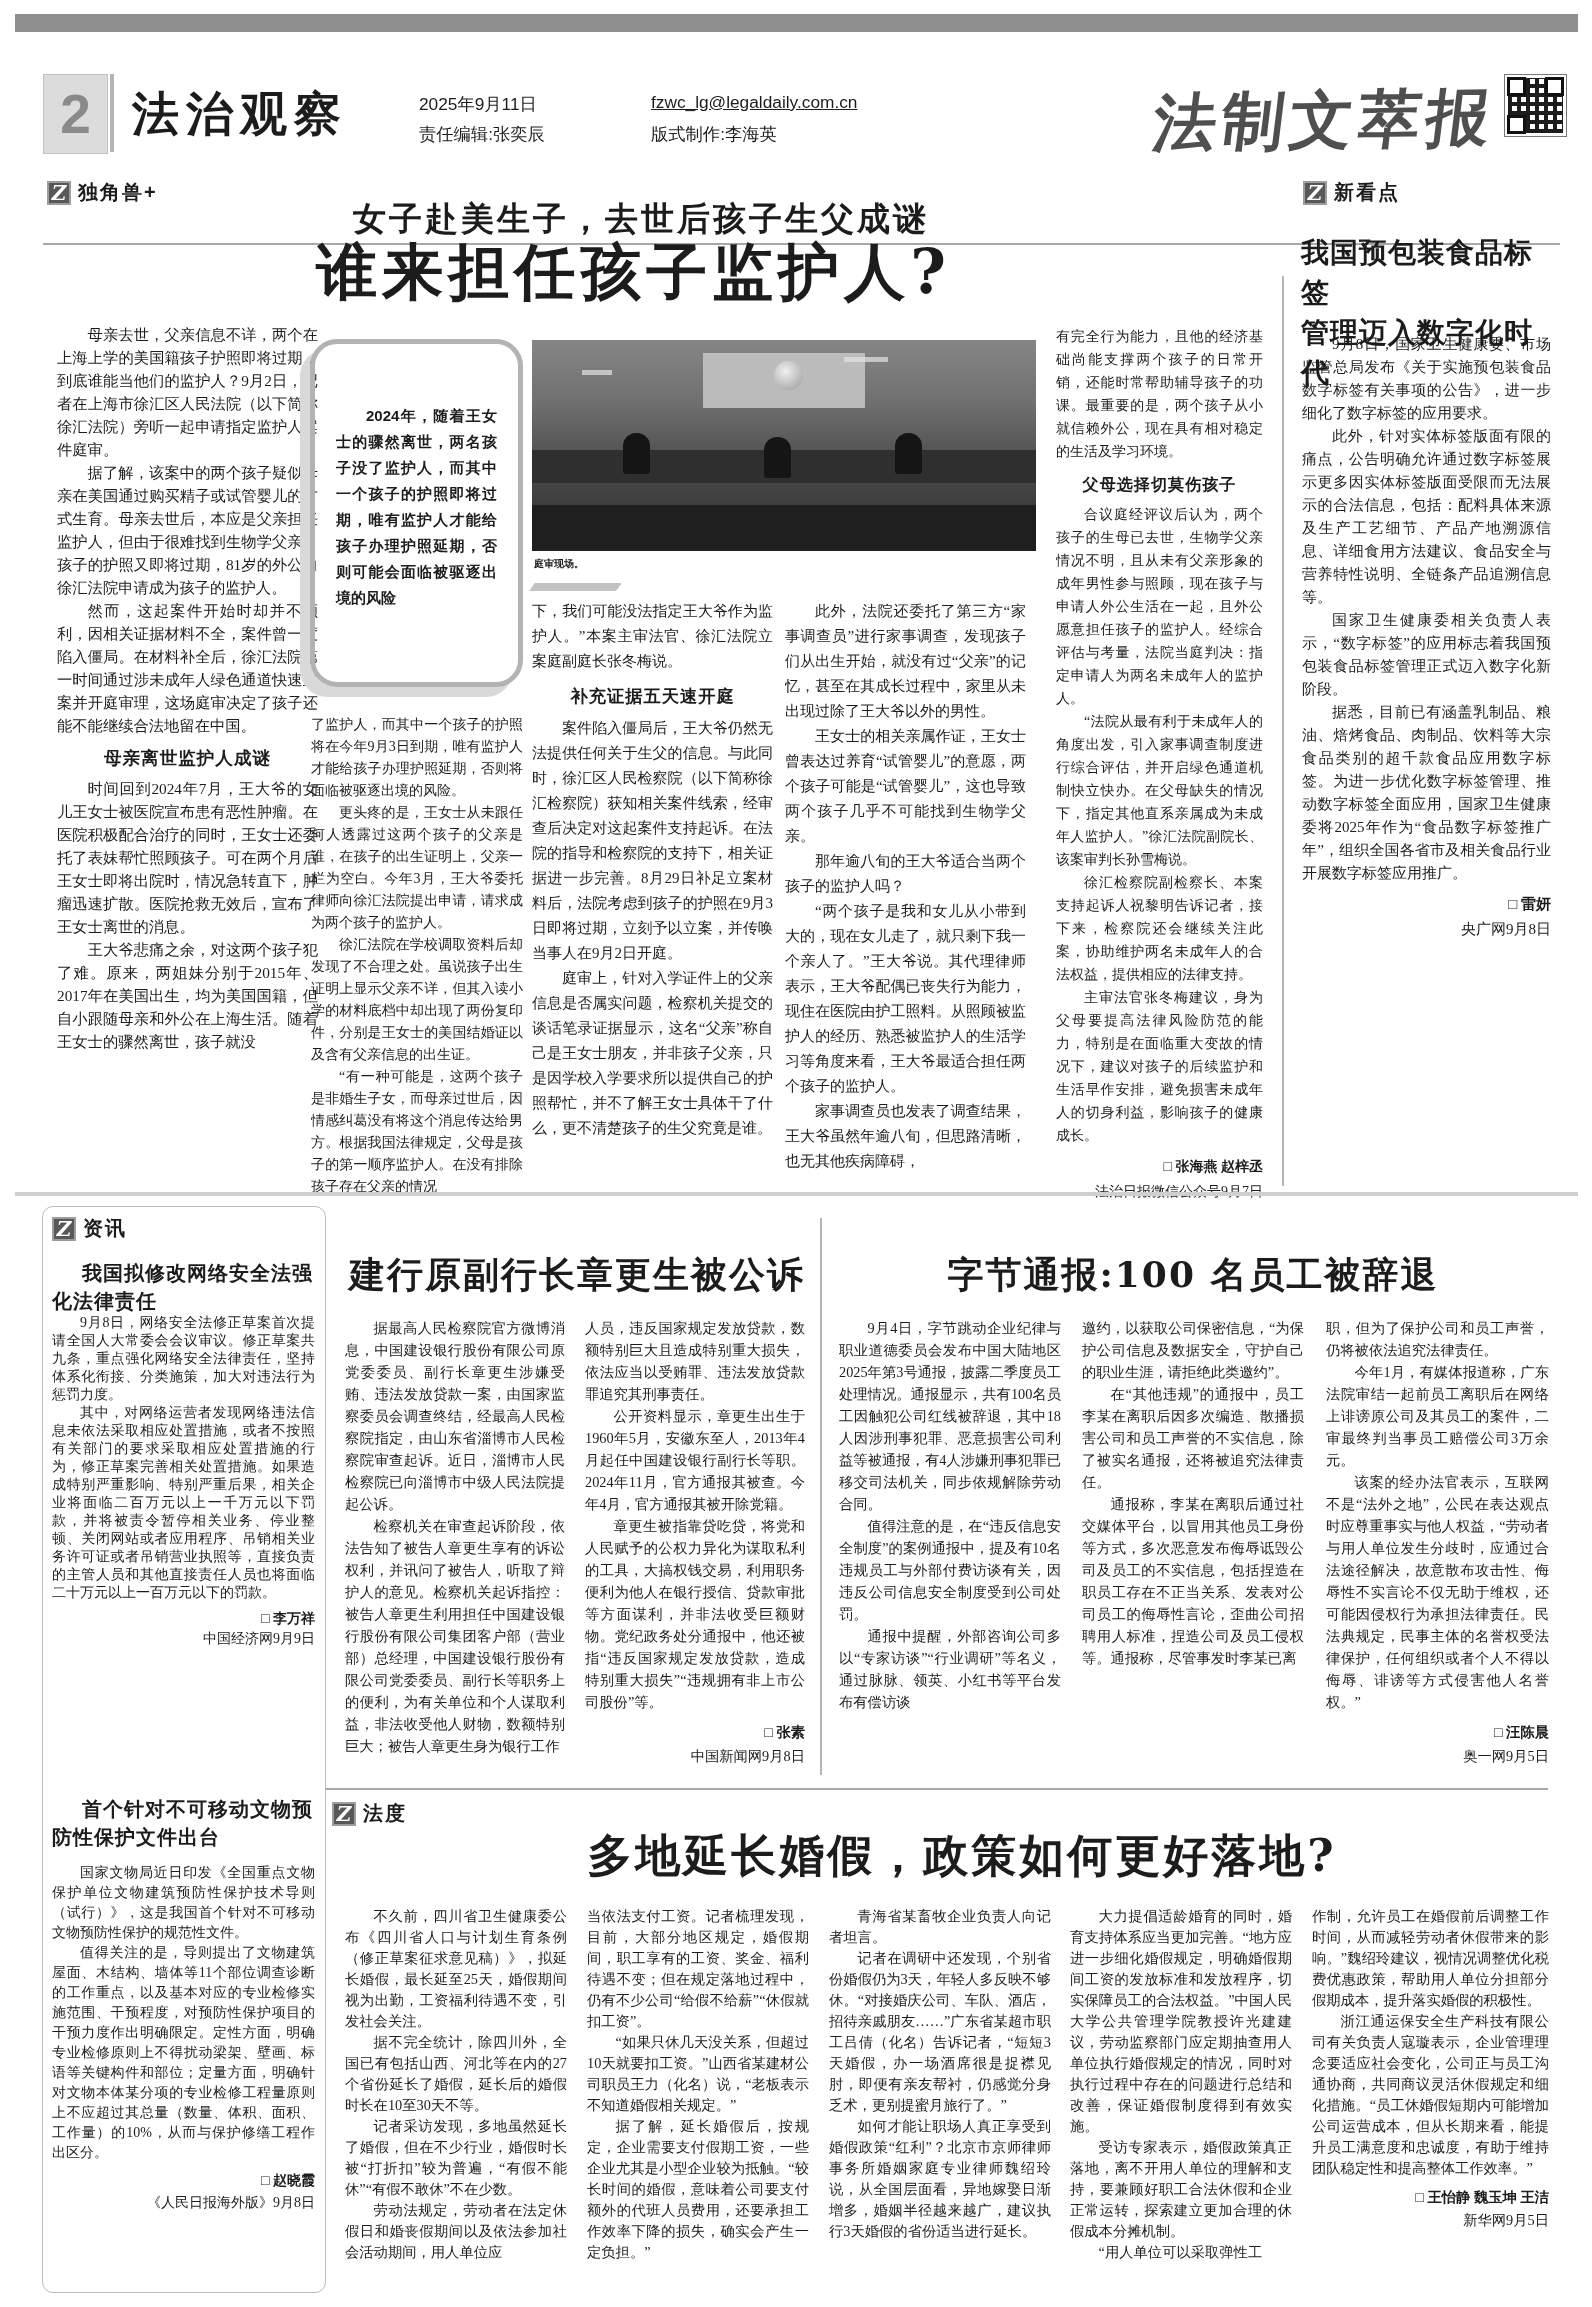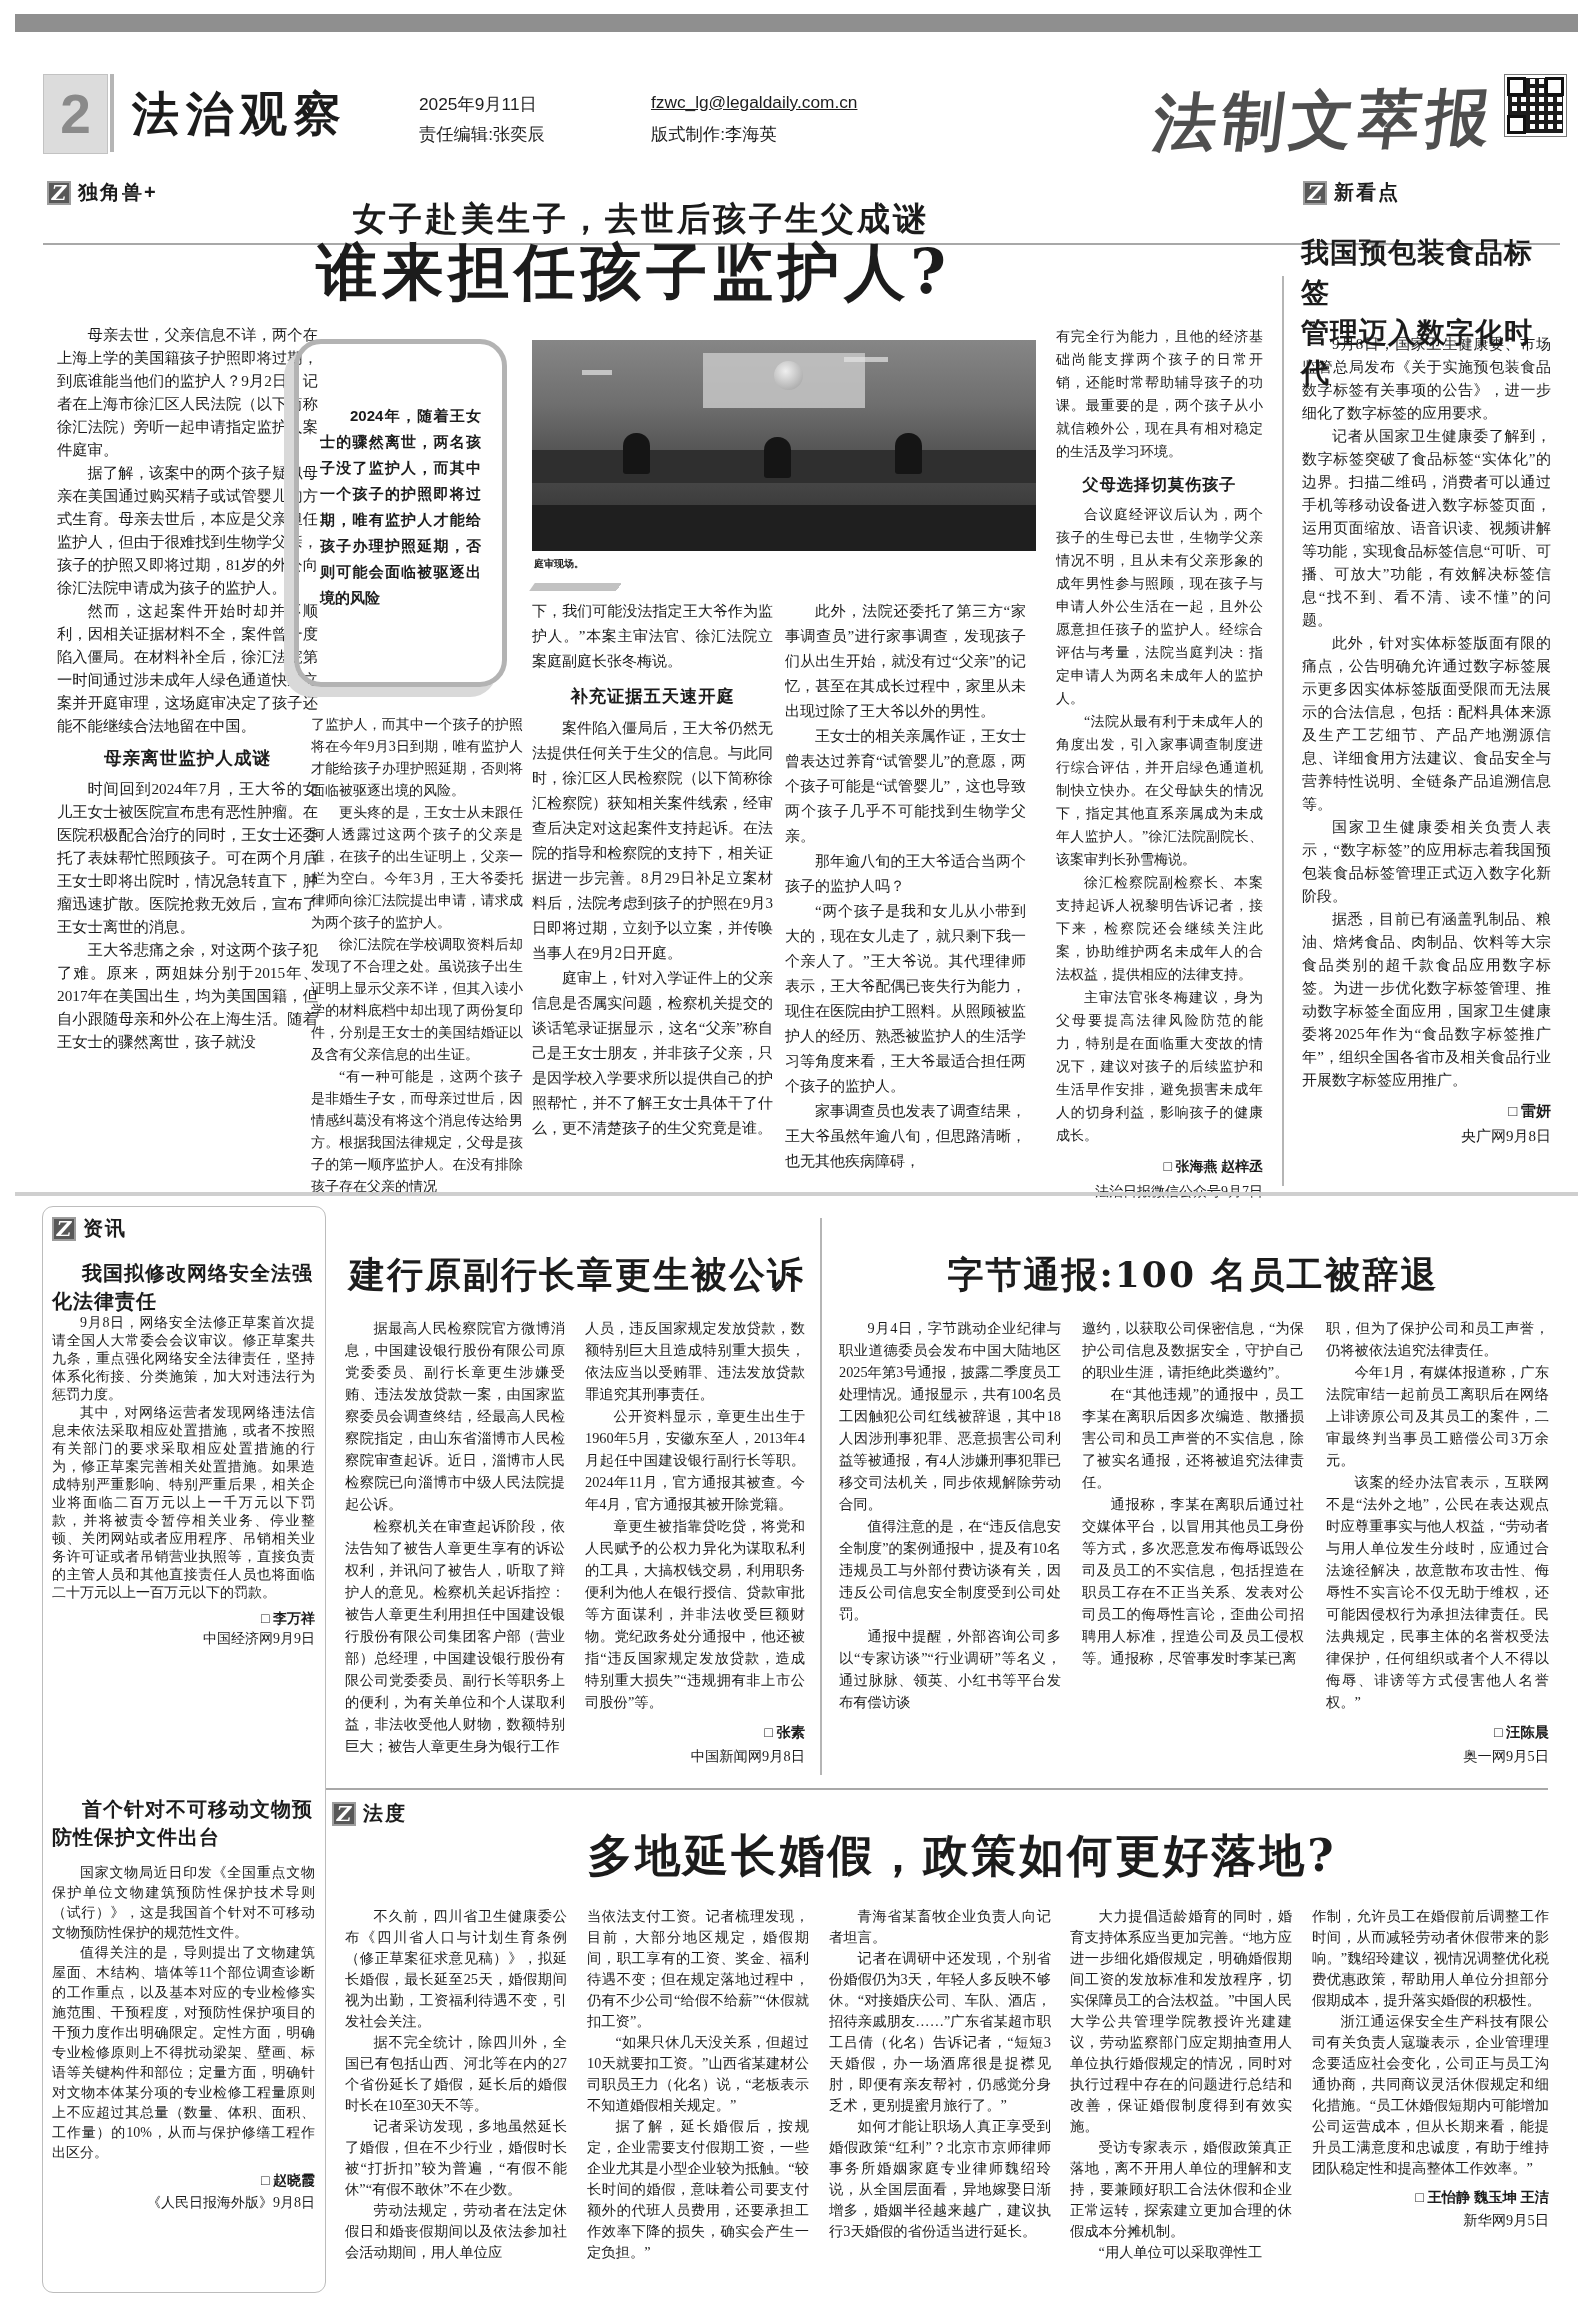--- a/index.html
+++ b/index.html
@@ -95,21 +95,21 @@
 
   <div class="abs col fs-lead" style="left:57px;top:323px;width:261px;height:885px;">
       <p class="para">母亲去世，父亲信息不详，两个在上海上学的美国籍孩子护照即将过期，到底谁能当他们的监护人？9月2日，记者在上海市徐汇区人民法院（以下简称徐汇法院）旁听一起申请指定监护人案件庭审。</p>
       <p class="para">据了解，该案中的两个孩子疑似母亲在美国通过购买精子或试管婴儿的方式生育。母亲去世后，本应是父亲担任监护人，但由于很难找到生物学父亲，孩子的护照又即将过期，81岁的外公向徐汇法院申请成为孩子的监护人。</p>
       <p class="para">然而，这起案件开始时却并不顺利，因相关证据材料不全，案件曾一度陷入僵局。在材料补全后，徐汇法院第一时间通过涉未成年人绿色通道快速立案并开庭审理，这场庭审决定了孩子还能不能继续合法地留在中国。</p>
       <div class="col-subhead">母亲离世监护人成谜</div>
       <p class="para">时间回到2024年7月，王大爷的女儿王女士被医院宣布患有恶性肿瘤。在医院积极配合治疗的同时，王女士还委托了表妹帮忙照顾孩子。可在两个月后王女士即将出院时，情况急转直下，肿瘤迅速扩散。医院抢救无效后，宣布了王女士离世的消息。</p>
       <p class="para">王大爷悲痛之余，对这两个孩子犯了难。原来，两姐妹分别于2015年、2017年在美国出生，均为美国国籍，但自小跟随母亲和外公在上海生活。随着王女士的骤然离世，孩子就没</p>
     </div>
 
-  <div class="abs quote-box" style="left:294px;top:339px;width:213px;height:348px;">
+  <div class="abs quote-box" style="left:310px;top:339px;width:213px;height:348px;">
     <p>2024年，随着王女士的骤然离世，两名孩子没了监护人，而其中一个孩子的护照即将过期，唯有监护人才能给孩子办理护照延期，否则可能会面临被驱逐出境的风险</p>
   </div>
   <div class="abs col fs-b" style="left:311px;top:714px;width:212px;height:496px;">
       <p class="para cont">了监护人，而其中一个孩子的护照将在今年9月3日到期，唯有监护人才能给孩子办理护照延期，否则将面临被驱逐出境的风险。</p>
       <p class="para">更头疼的是，王女士从未跟任何人透露过这两个孩子的父亲是谁，在孩子的出生证明上，父亲一栏为空白。今年3月，王大爷委托律师向徐汇法院提出申请，请求成为两个孩子的监护人。</p>
       <p class="para">徐汇法院在学校调取资料后却发现了不合理之处。虽说孩子出生证明上显示父亲不详，但其入读小学的材料底档中却出现了两份复印件，分别是王女士的美国结婚证以及含有父亲信息的出生证。</p>
       <p class="para">“有一种可能是，这两个孩子是非婚生子女，而母亲过世后，因情感纠葛没有将这个消息传达给男方。根据我国法律规定，父母是孩子的第一顺序监护人。在没有排除孩子存在父亲的情况</p>
     </div>
 
   <div class="abs photo" style="left:532px;top:340px;width:504px;height:211px;">
@@ -155,21 +155,20 @@
   <div class="abs label" style="left:1303px;top:179px;">
     <span class="zlogo">Z</span>
     <span class="txt">新看点</span>
   </div>
   <div class="abs serifhead" style="left:1301px;top:233px;width:251px;font-size:28px;line-height:40px;letter-spacing:1px;">
     <div>我国预包装食品标签</div>
     <div>管理迈入数字化时代</div>
   </div>
   <div class="abs col fs-side" style="left:1302px;top:333px;width:249px;height:846px;">
       <p class="para">9月8日，国家卫生健康委、市场监管总局发布《关于实施预包装食品数字标签有关事项的公告》，进一步细化了数字标签的应用要求。</p>
-      <p class="para">记者从国家卫生健康委了解到，数字标签突破了食品标签“实体化”的边界。扫描二维码，消费者可以通过手机等移动设备进入数字标签页面，运用页面缩放、语音识读、视频讲解等功能，实现食品标签信息“可听、可播、可放大”功能，有效解决标签信息“找不到、看不清、读不懂”的问题。</p>
       <p class="para">此外，针对实体标签版面有限的痛点，公告明确允许通过数字标签展示更多因实体标签版面受限而无法展示的合法信息，包括：配料具体来源及生产工艺细节、产品产地溯源信息、详细食用方法建议、食品安全与营养特性说明、全链条产品追溯信息等。</p>
       <p class="para">国家卫生健康委相关负责人表示，“数字标签”的应用标志着我国预包装食品标签管理正式迈入数字化新阶段。</p>
       <p class="para">据悉，目前已有涵盖乳制品、粮油、焙烤食品、肉制品、饮料等大宗食品类别的超千款食品应用数字标签。为进一步优化数字标签管理、推动数字标签全面应用，国家卫生健康委将2025年作为“食品数字标签推广年”，组织全国各省市及相关食品行业开展数字标签应用推广。</p>
       <div class="byline">□ 雷妍</div>
       <div class="byline src">央广网9月8日</div>
     </div>
 
   <div class="abs" style="left:15px;top:1192px;width:1563px;height:4px;background:#cfcfcf;"></div>
 
   <div class="abs" style="left:42px;top:1206px;width:282px;height:1085px;border:1px solid #bcbcbc;border-radius:11px;"></div>

